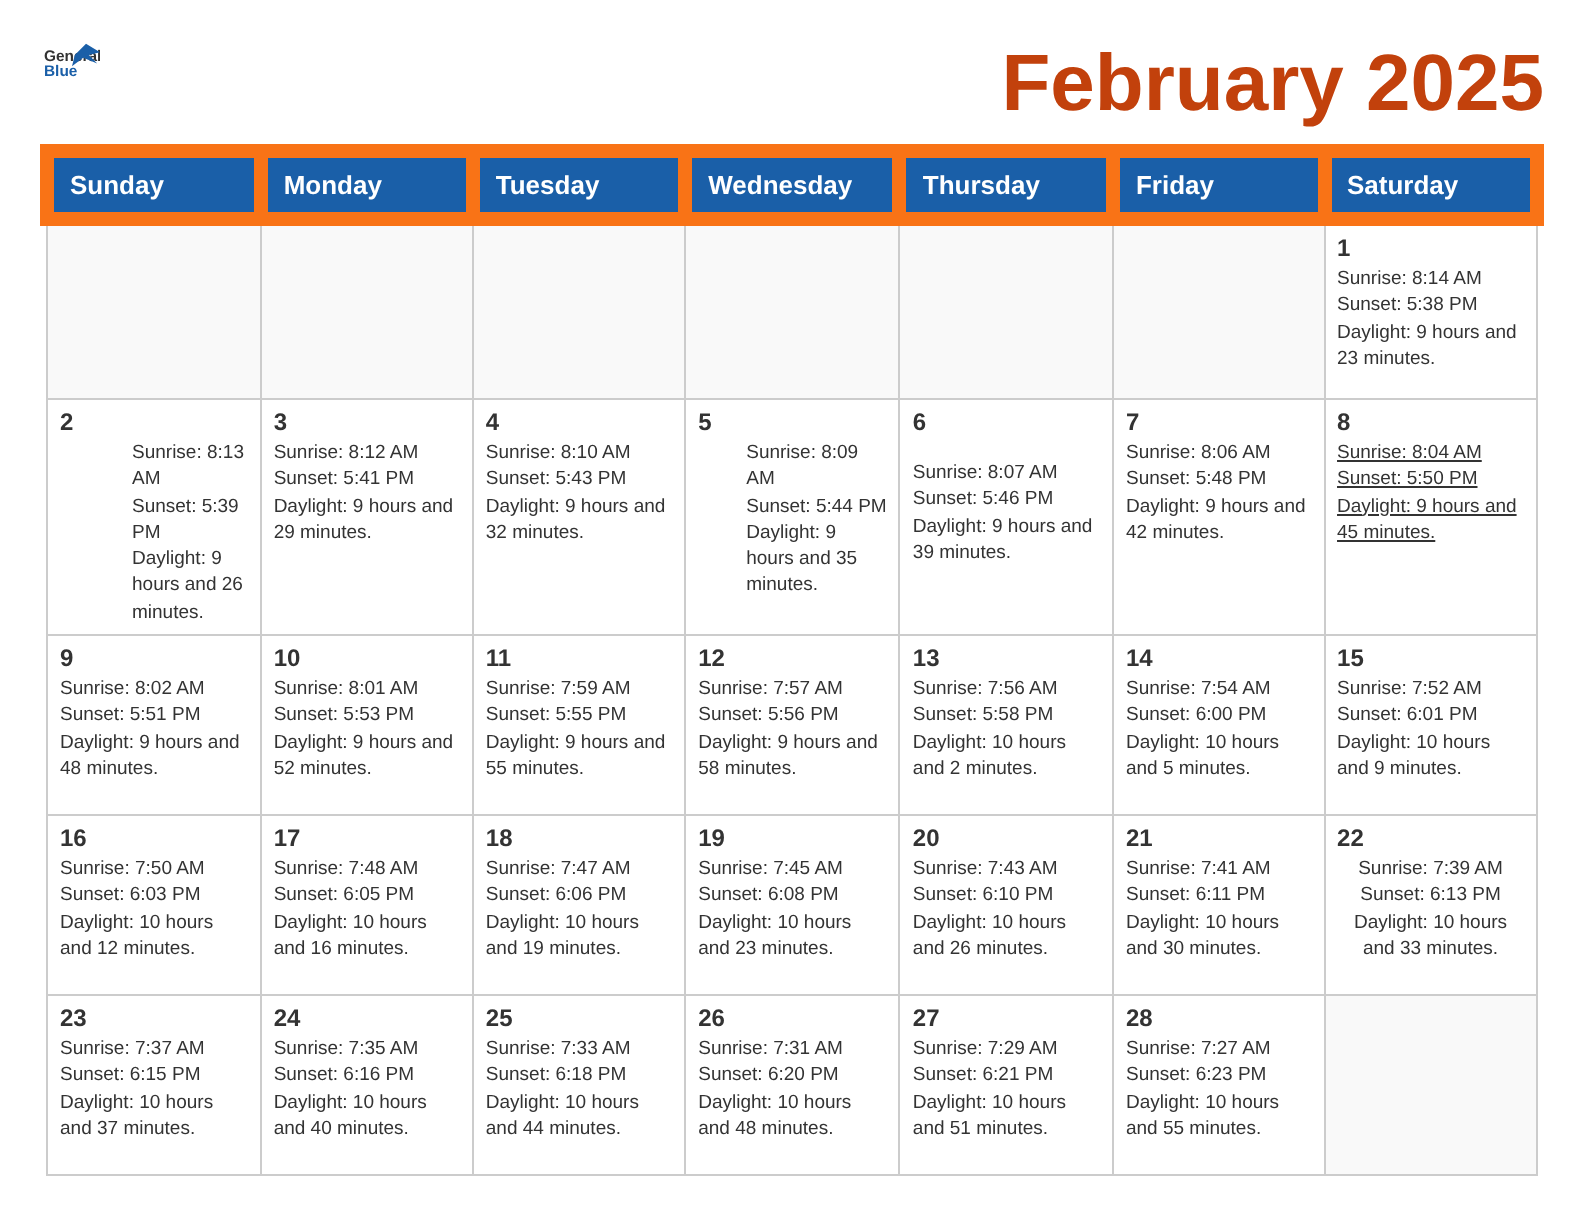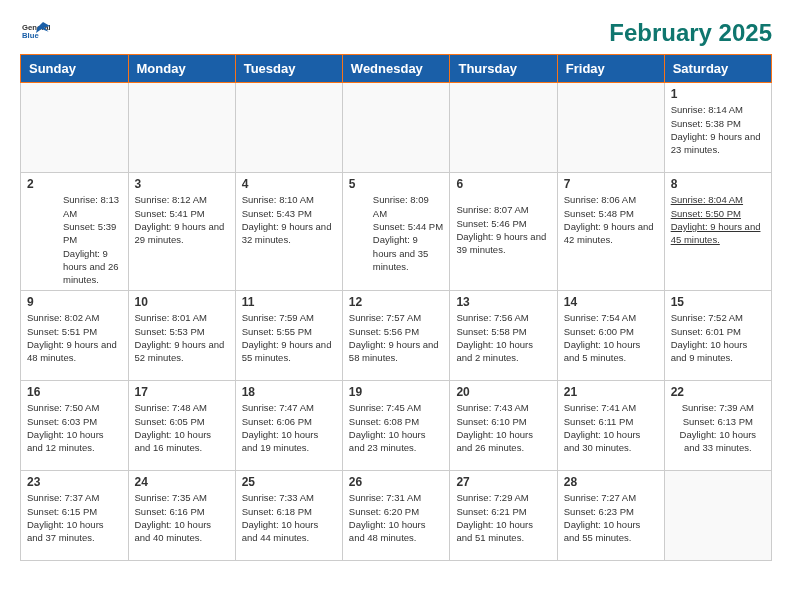--- a/index.html
+++ b/index.html
@@ -25,42 +25,42 @@
     }
     .logo-bird {
       width: 28px;
       height: 22px;
       margin-left: 2px;
     }
     .title-area {
       text-align: right;
     }
     .month-title {
-      font-size: 24px;
+      font-size: 40px;
       font-weight: bold;
-      color: #0f766e;
+      color: #c2410c;
       line-height: 1.1;
     }
     .location {
       font-size: 16px;
       color: #555;
     }
     .calendar {
       width: 100%;
       border-collapse: collapse;
       margin-top: 8px;
     }
     .calendar th {
       background-color: #1a5fa8;
       color: #fff;
       text-align: left;
       padding: 6px 8px;
       font-size: 13px;
       font-weight: bold;
-      border: 1px solid #f97316;
+      border: 7px solid #f97316;
     }
     .calendar td {
       vertical-align: top;
       border: 1px solid #ccc;
       padding: 4px 6px;
       width: 108px;
       height: 90px;
       background: #fff;
       font-size: 10px;
       color: #333;

